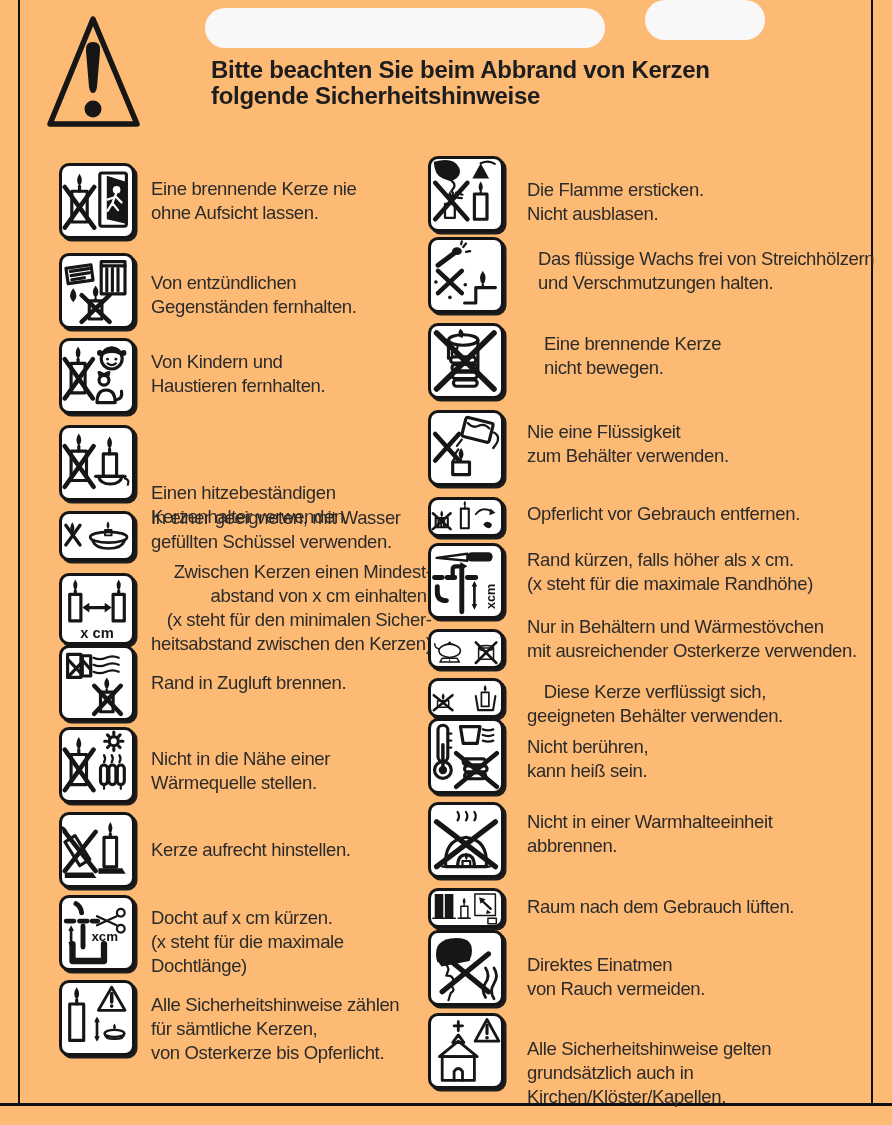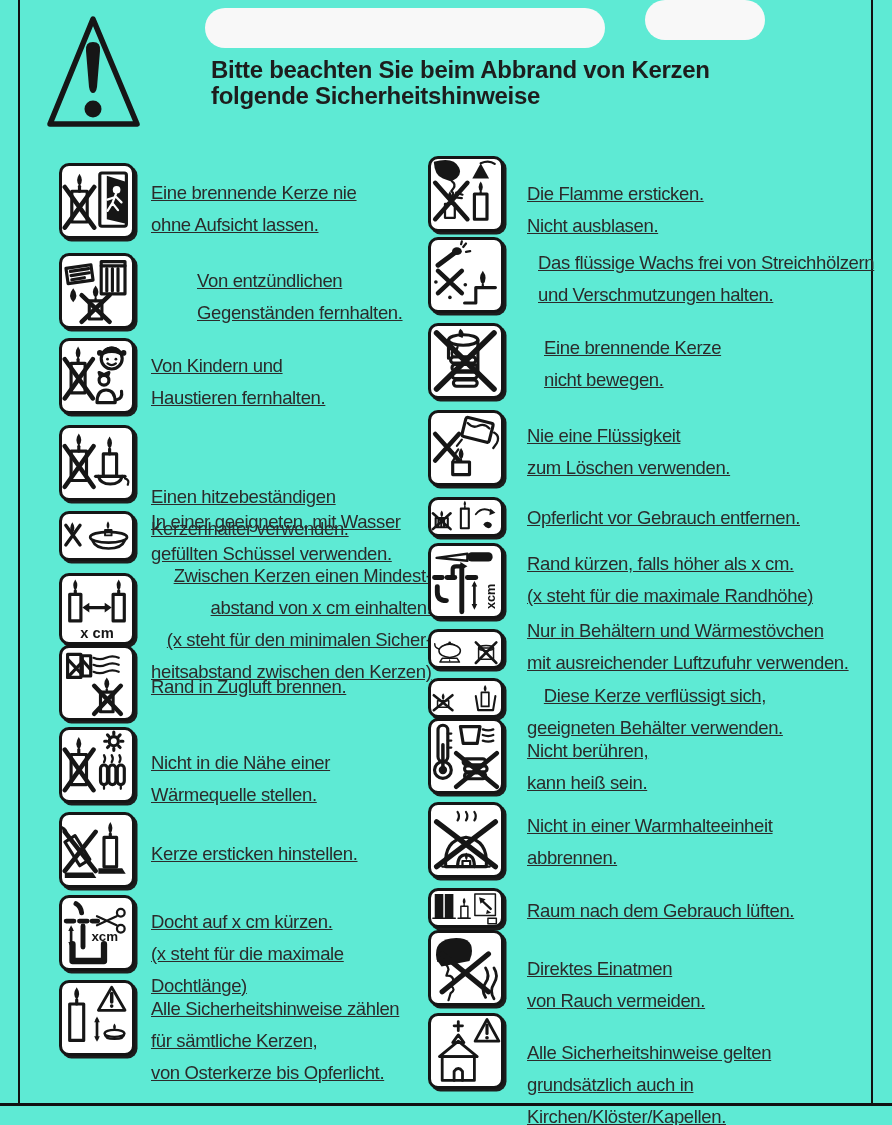--- a/index.html
+++ b/index.html
@@ -1,16 +1,16 @@
 <!DOCTYPE html>
 <html><head>
 <meta charset="utf-8">
 <style>
   html,body{margin:0;padding:0;background:#fff;}
-  .page{position:relative;width:892px;height:1125px;background:#5eead4;overflow:hidden;
+  .page{position:relative;width:892px;height:1125px;background:#fdba74;overflow:hidden;
         font-family:"Liberation Sans",sans-serif;color:#2b2b2b;}
   .border-v{position:absolute;top:0;bottom:19px;width:2px;background:#111;}
   .border-left{left:18px;}
   .border-right{left:871px;}
   .border-bottom{position:absolute;left:0;top:1103px;width:892px;height:3px;background:#111;}
   .blob{position:absolute;background:#f8f8f8;border-radius:24px;}
   .tri{position:absolute;left:45px;top:12px;width:97px;height:118px;}
   .title{position:absolute;left:211px;top:57px;font-size:24px;line-height:26px;font-weight:bold;
          color:#1d1d1d;white-space:pre;letter-spacing:-0.3px;}
   .item{position:absolute;}
@@ -23,21 +23,21 @@
   .icon svg{display:block;width:100%;height:100%;}
   .icon svg *{stroke:#161616;fill:none;stroke-width:4.5;stroke-linecap:round;stroke-linejoin:round;}
   .icon svg .f{fill:#161616;stroke:none;}
   .icon svg .fw{fill:#fff;stroke:none;}
   .icon svg .pw{fill:#fff;}
   .icon svg .x{stroke-width:6.5;}
   .icon svg .t{stroke-width:3.2;}
   .icon svg .h{stroke-width:7;}
   .icon svg .w{stroke:#fff;}
   .icon svg text{stroke:none;fill:#161616;font-weight:bold;font-family:"Liberation Sans",sans-serif;}
-  .txt{position:absolute;font-size:18.5px;line-height:32px;white-space:pre;letter-spacing:-0.35px;text-decoration:underline;}
+  .txt{position:absolute;font-size:18.5px;line-height:24px;white-space:pre;letter-spacing:-0.35px;}
   .tri svg{display:block;width:100%;height:100%;}
 </style>
 </head>
 <body>
 
 <div class="page">
 
   <div class="border-v border-left"></div>
   <div class="border-v border-right"></div>
   <div class="border-bottom"></div>
@@ -83,21 +83,21 @@
             <path d="M56 14h34"></path>
             <path d="M64 18v32M72 18v32M80 18v32"></path>
           </g>
       <path class="f" d="M16 46q9 11 0 20q-9-9 0-20z"></path>
       <path class="f" d="M48 42q8 10 0 18q-8-8 0-18z"></path>
       <line class="t" x1="48" y1="60" x2="48" y2="64"></line>
       <rect x="39" y="64" width="18" height="26"></rect>
       <path class="x" d="M28 56L68 94M68 56L28 94"></path>
     </svg>
       </div>
-    <div class="txt" style="left:92px;top:12px;margin-left:46px;">Von entzündlichen
+    <div class="txt" style="left:92px;top:18px;">Von entzündlichen
 Gegenständen fernhalten.</div>
   </div>
 
   <div class="item" style="left:59px;top:338px;">
     <div class="icon sq">
         <svg viewBox="0 0 100 100">
       <path class="f" d="M23 8q7 10 0 18q-7-8 0-18z"></path>
           <line x1="23" y1="26" x2="23" y2="32"></line>
       <rect x="13" y="32" width="20" height="42"></rect>
       <path class="x" d="M4 26L44 82M44 26L4 82"></path>
@@ -225,21 +225,21 @@
             <path class="f" d="M24.5 8q6 9 0 16q-6-7 0-16z"></path>
           </g>
       <path class="x" d="M4 24L48 80M48 24L4 80"></path>
       <path class="f" d="M4 82h40l5 8H4z"></path>
       <path class="f" d="M69 10q6 9 0 17q-6-8 0-17z"></path>
           <line x1="69" y1="27" x2="69" y2="32"></line>
       <rect x="60" y="32" width="18" height="42"></rect>
       <path class="f" d="M52 76h34l5 8H52z"></path>
     </svg>
       </div>
-    <div class="txt" style="left:92px;top:26px;">Kerze ersticken hinstellen.</div>
+    <div class="txt" style="left:92px;top:26px;">Kerze aufrecht hinstellen.</div>
   </div>
 
   <div class="item" style="left:59px;top:895px;">
     <div class="icon sq">
         <svg viewBox="0 0 100 100">
       <path class="h" d="M20 8q7 4 8 13"></path>
       <path class="h" d="M6 33h11M25 33h11M43 33h8"></path>
       <path class="t" d="M50 26l28 13M78 26L50 39"></path>
       <circle class="t" cx="84" cy="21" r="5.5"></circle>
           <circle class="t" cx="84" cy="44" r="5.5"></circle>
@@ -346,21 +346,21 @@
           </g>
       <path class="t" d="M90 28q9 5 4 15l-5 7"></path>
       <path class="t" d="M44 38l-7 9M39 52l-5 7M34 64l-3 5"></path>
       <path class="x" d="M6 30L40 68M40 30L6 68"></path>
       <path class="f" d="M43 50q7 9 0 17q-7-8 0-17z"></path>
       <line class="t" x1="43" y1="67" x2="43" y2="70"></line>
       <rect x="31" y="70" width="24" height="18"></rect>
     </svg>
       </div>
     <div class="txt" style="left:99px;top:10px;">Nie eine Flüssigkeit
-zum Löschen verwenden.</div>
+zum Behälter verwenden.</div>
   </div>
 
   <div class="item" style="left:428px;top:497px;">
     <div class="icon wd">
         <svg viewBox="0 0 150 72">
       <g class="t">
             <rect x="10" y="38" width="26" height="20"></rect>
             <path d="M16 40v16M22 40v16M28 40v16"></path>
           </g>
       <path class="f" d="M23 22q6 8 0 15q-6-7 0-15z"></path>
@@ -404,21 +404,21 @@
           <circle class="f" cx="40" cy="23" r="3"></circle>
       <path class="t" d="M17 36q-9-2-9-11"></path>
       <path class="t" d="M24 56h32l5 8H19z"></path>
           <path class="f" d="M40 57q3 4 0 7q-3-3 0-7z"></path>
       <rect x="102" y="34" width="32" height="24" class="t"></rect>
           <ellipse cx="118" cy="34" rx="16" ry="5.5" class="t"></ellipse>
       <path d="M96 22l44 44M140 22L96 66" style="stroke-width:5.5"></path>
     </svg>
       </div>
     <div class="txt" style="left:99px;top:-14px;">Nur in Behältern und Wärmestövchen
-mit ausreichender Luftzufuhr verwenden.</div>
+mit ausreichender Osterkerze verwenden.</div>
   </div>
 
   <div class="item" style="left:428px;top:678px;">
     <div class="icon wd">
         <svg viewBox="0 0 150 72">
       <rect x="14" y="42" width="24" height="14" class="t"></rect>
       <path class="f" d="M26 26q6 8 0 15q-6-7 0-15z"></path>
       <path d="M6 30l40 32M46 30L6 62" style="stroke-width:5.5"></path>
       <path d="M96 32l5 30h32l5-30"></path>
       <rect class="pw" x="108" y="24" width="16" height="30" style="stroke-width:3.6"></rect>

